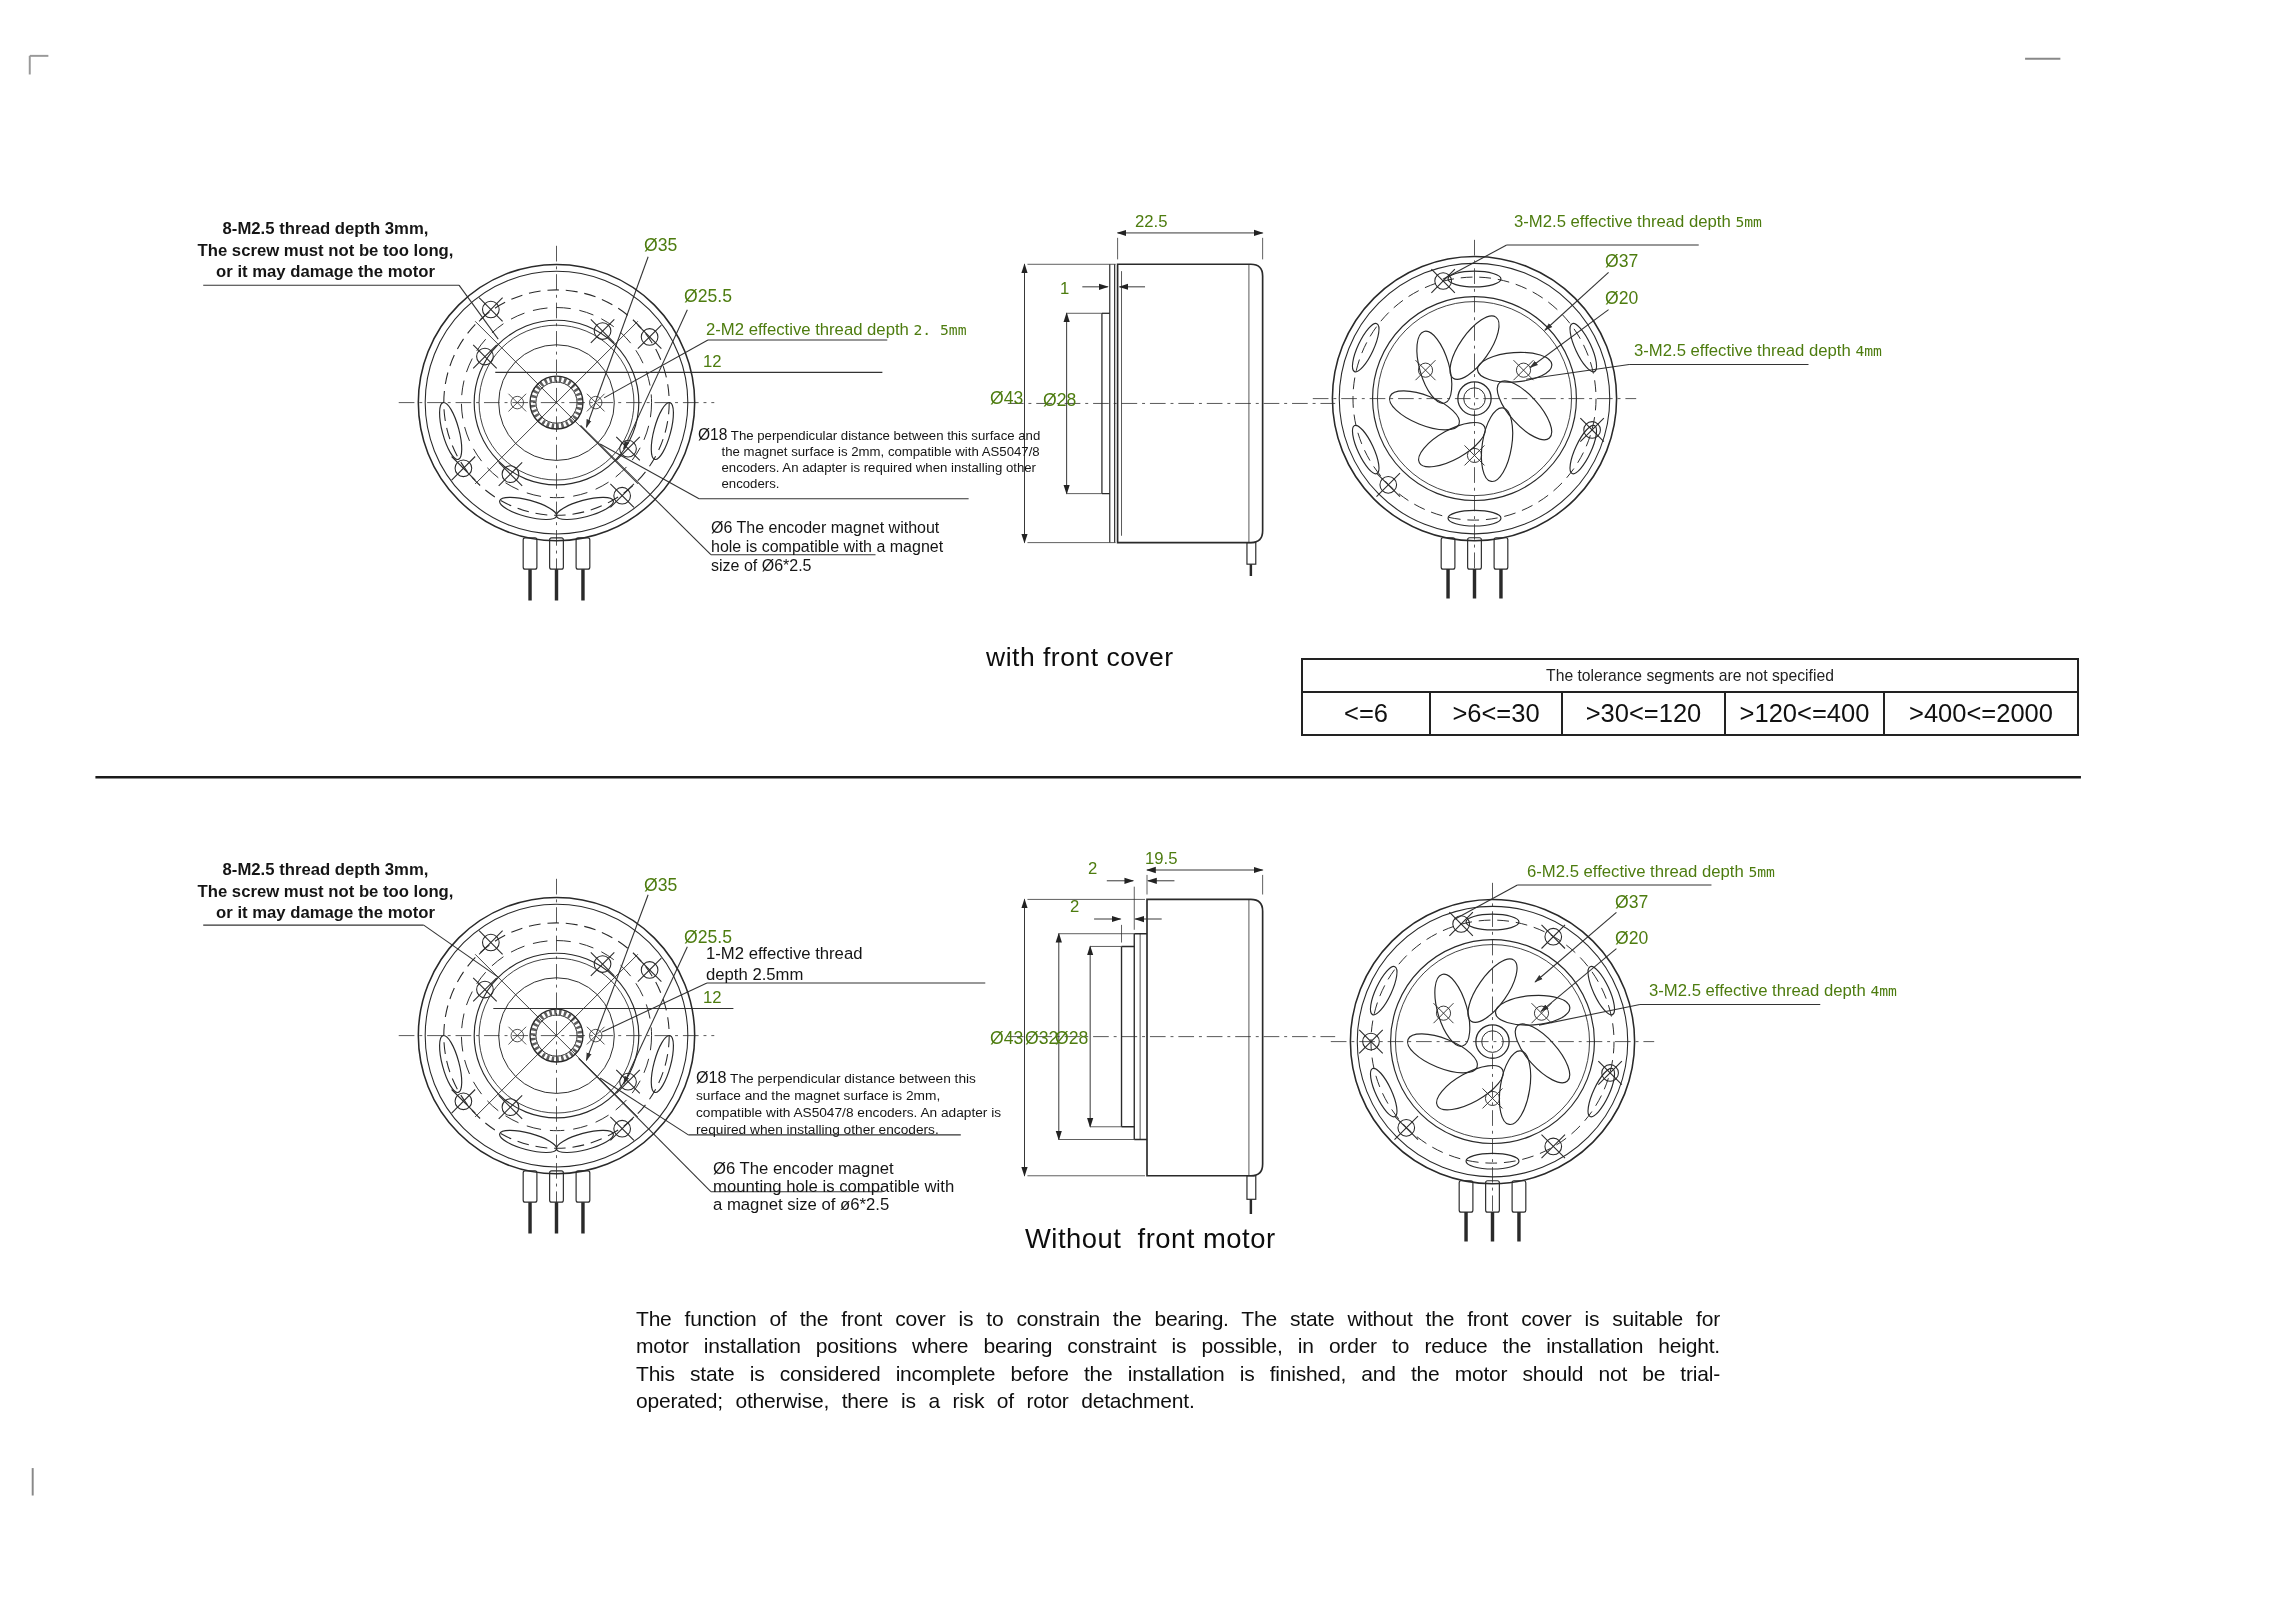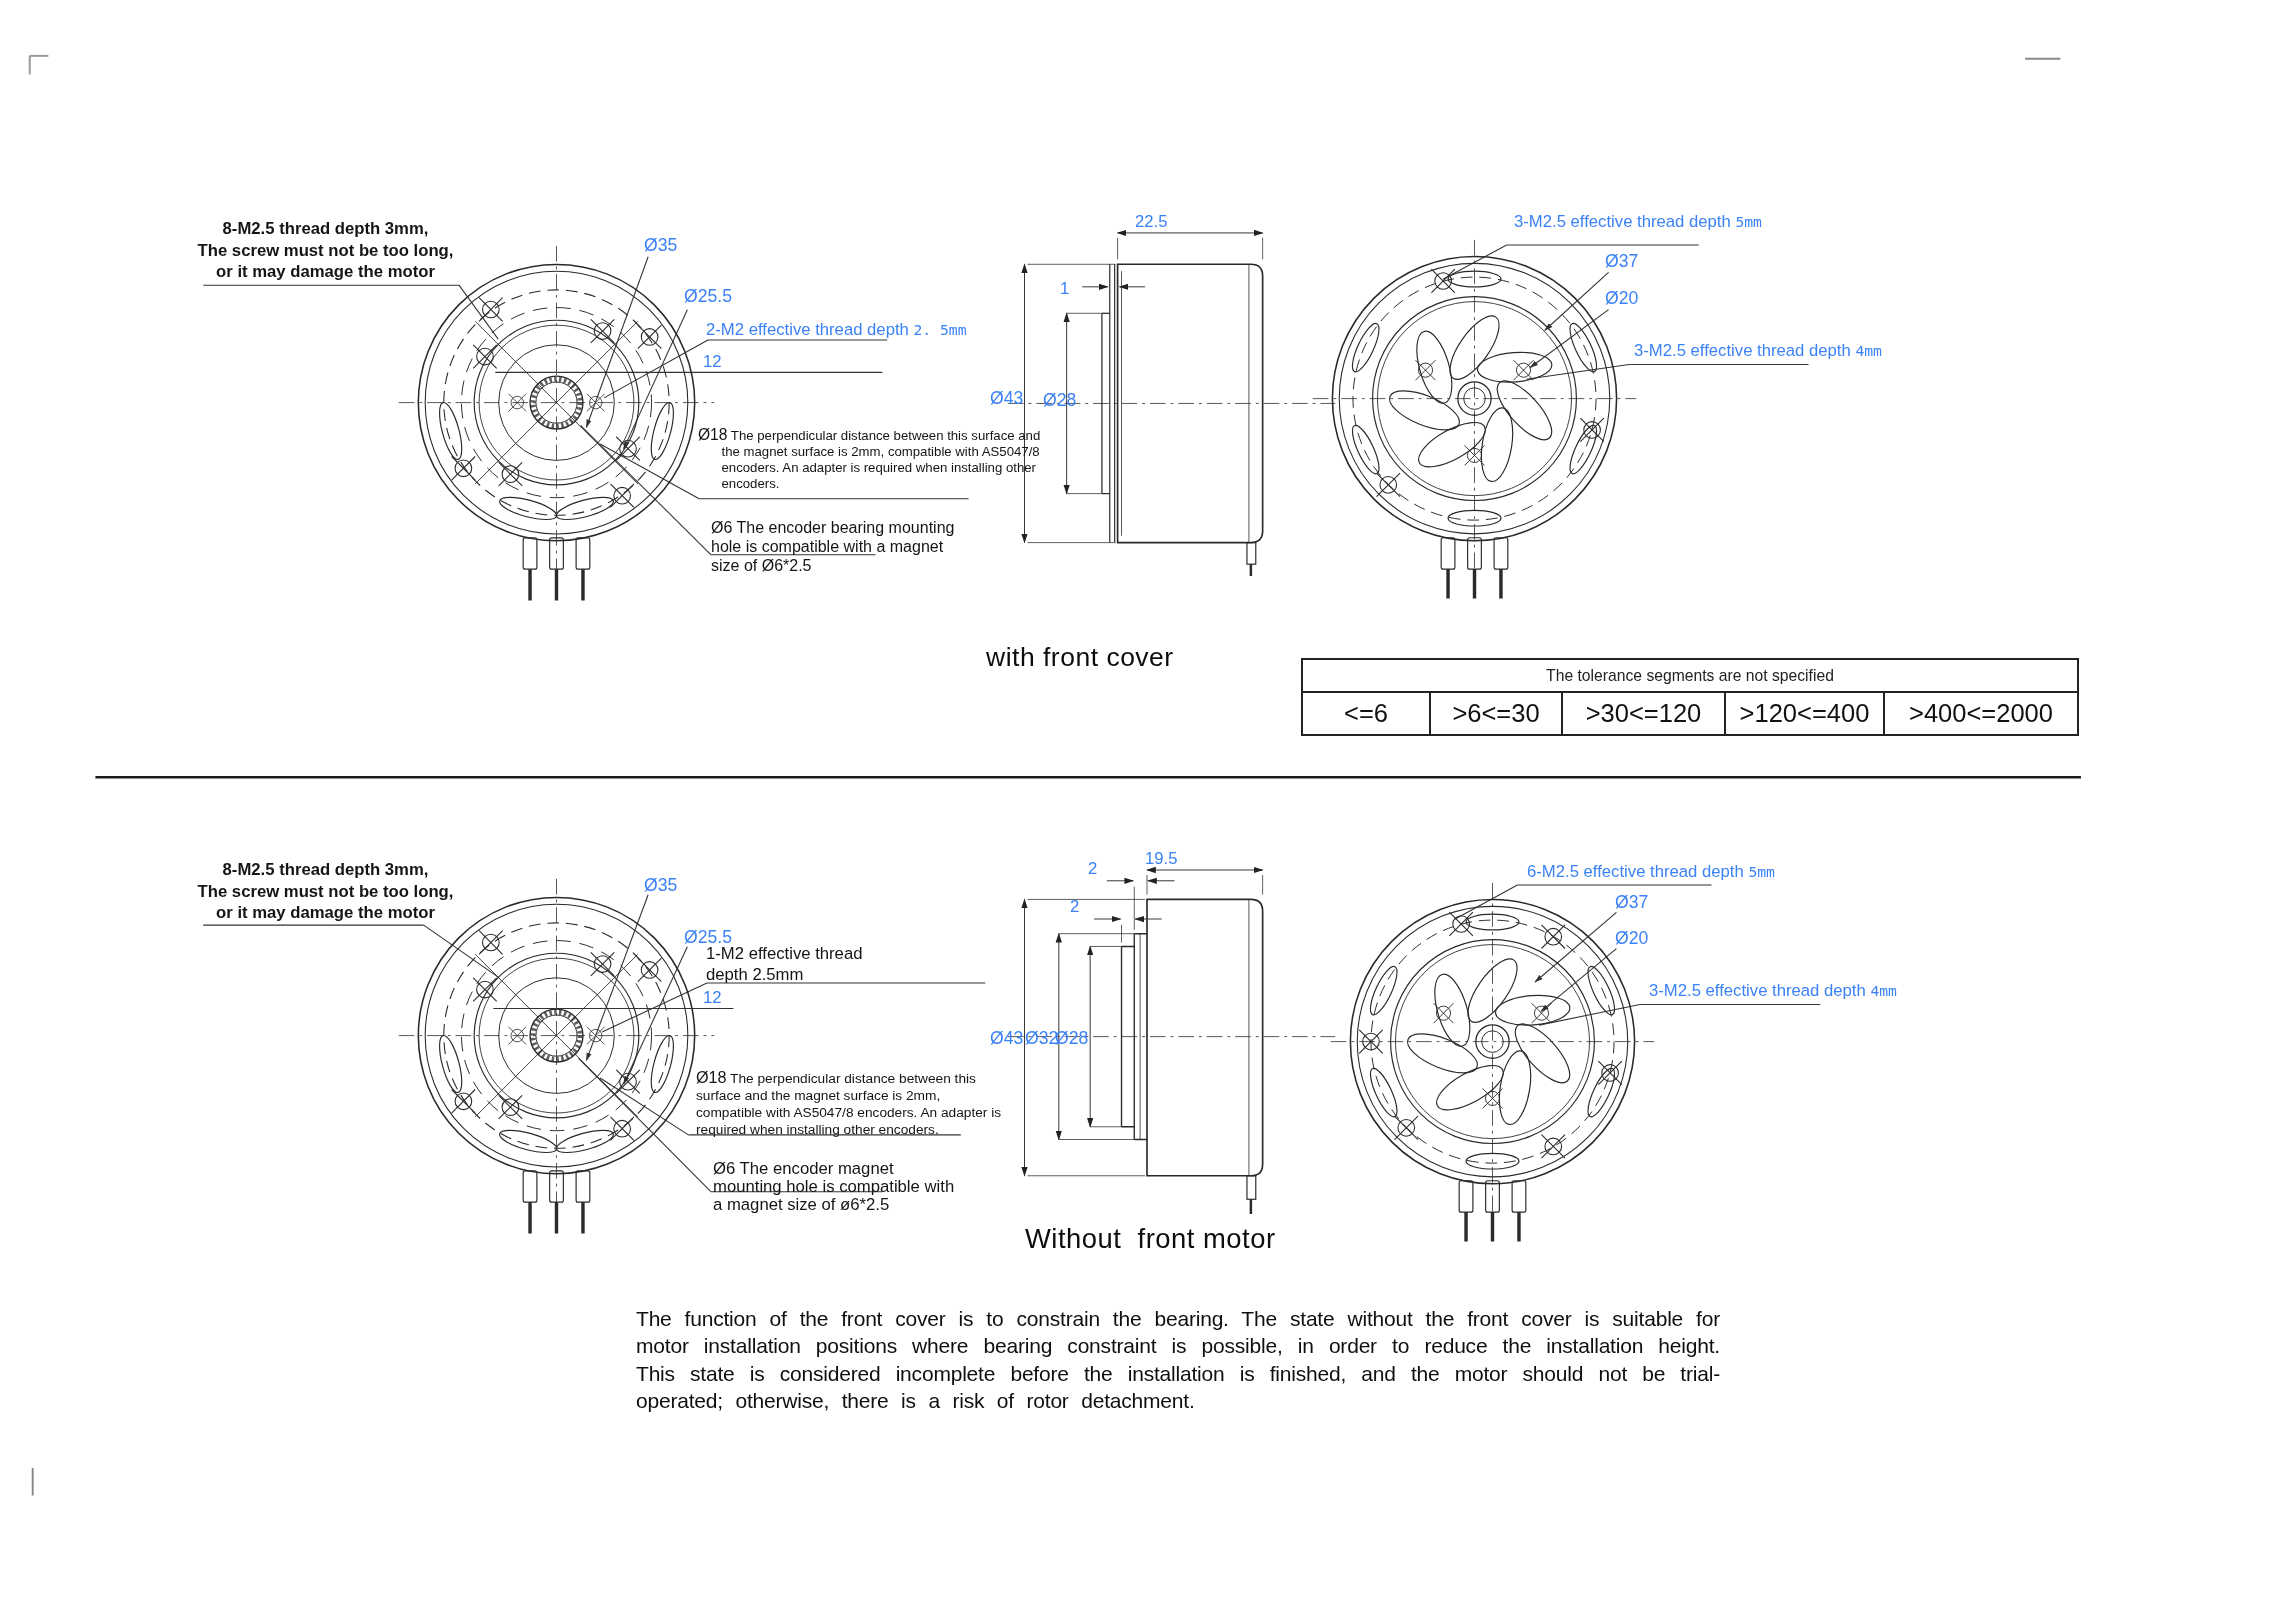--- a/index.html
+++ b/index.html
@@ -1,20 +1,20 @@
 <!DOCTYPE html>
 <html><head>
 <meta charset="utf-8">
 <style>
   html,body{margin:0;padding:0;background:#fff;}
   .page{position:relative;width:2292px;height:1619px;background:#ffffff;overflow:hidden;
         font-family:"Liberation Sans",sans-serif;color:#111;}
   .dwg{position:absolute;}
   .overlay{position:absolute;left:0;top:0;pointer-events:none;}
-  .lbl{position:absolute;white-space:nowrap;font-size:16.7px;line-height:19.6px;color:#3b82f6;}
+  .lbl{position:absolute;white-space:nowrap;font-size:16.7px;line-height:19.6px;color:#4d7c0f;}
   .note{position:absolute;font-size:16.7px;line-height:21.6px;color:#151515;}
   .center{text-align:center;font-weight:bold;}
   .hang{padding-left:23.5px;text-indent:-23.5px;}
   .mm{font-family:"DejaVu Sans Mono",monospace;font-size:0.88em;}
   .d18p{font-size:1.18em;}
   .cap{position:absolute;font-size:26.5px;letter-spacing:0.5px;white-space:pre;color:#0d0d0d;}
   .para{position:absolute;left:636px;top:1305px;width:1084px;text-align:justify;
         font-size:21px;line-height:27.4px;word-spacing:6.9px;letter-spacing:-0.2px;color:#0f0f0f;}
   #tol-table{position:absolute;left:1301px;top:658px;width:692px;border-collapse:collapse;
              table-layout:fixed;background:#fff;}
@@ -280,21 +280,21 @@
     <div>or it may damage the motor</div>
   </div>
   <span class="lbl" style="left:644px;top:236px;font-size:17.6px">Ø35</span>
   <span class="lbl" style="left:684px;top:287px;font-size:17.6px">Ø25.5</span>
   <span class="lbl" style="left:706px;top:320px"><span>2-M2 effective thread depth</span> <span class="mm">2. 5mm</span></span>
   <span class="lbl" style="left:703px;top:352px">12</span>
   <div class="note hang" style="left:698px;top:427px;width:329px;font-size:13.2px;line-height:16px">
     <span class="d18p">Ø18</span> <span>The perpendicular distance between this surface and the magnet surface is 2mm, compatible with AS5047/8 encoders. An adapter is required when installing other encoders.</span>
   </div>
   <div class="note" style="left:711px;top:518px;font-size:16px;line-height:19px">
-    <div>Ø6 The encoder bearing mounting</div>
+    <div>Ø6 The encoder magnet without</div>
     <div>hole is compatible with a magnet</div>
     <div>size of Ø6*2.5</div>
   </div>
 
   <span class="lbl" style="left:1135px;top:212px">22.5</span>
   <span class="lbl" style="left:1060px;top:279px">1</span>
   <span class="lbl" style="left:990px;top:389px;font-size:17.6px">Ø43</span>
   <span class="lbl" style="left:1043px;top:391px;font-size:17.6px">Ø28</span>
 
   <span class="lbl" style="left:1514px;top:212px"><span>3-M2.5 effective thread depth</span> <span class="mm">5mm</span></span>

